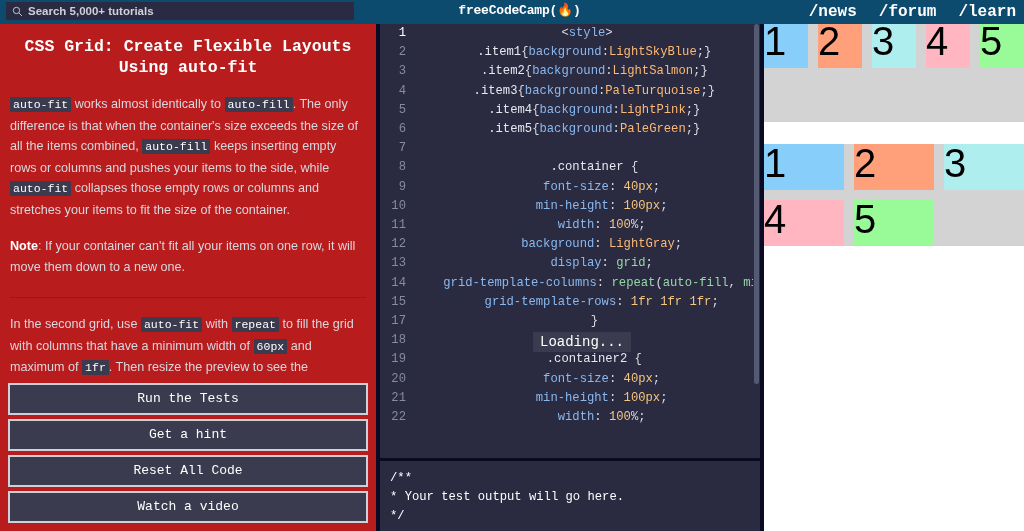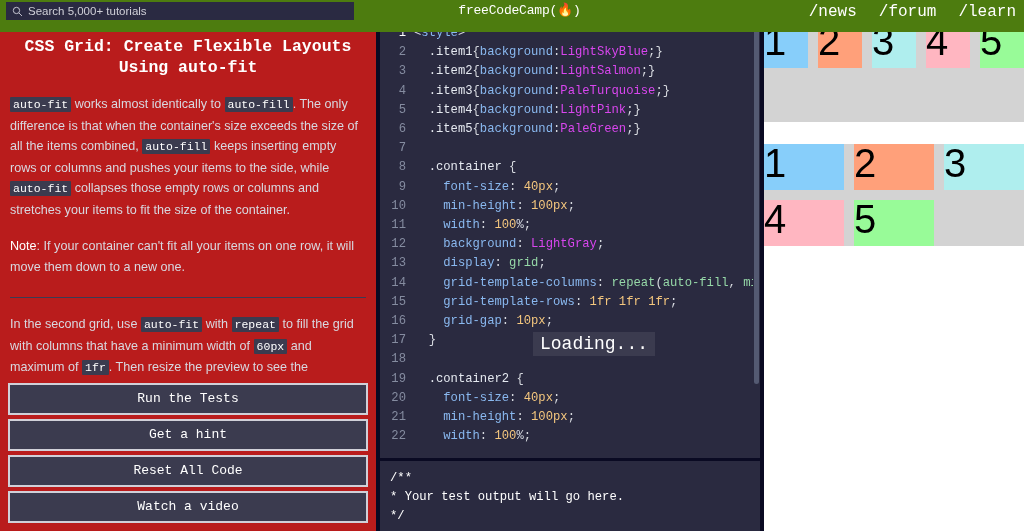--- a/index.html
+++ b/index.html
@@ -6,24 +6,25 @@
   html, body {
     width: 1024px; height: 531px;
     overflow: hidden;
     background: #0a0a23;
     font-family: "Liberation Sans", sans-serif;
   }
 
   
   #header {
     position: absolute; top: 0; left: 0;
-    width: 1024px; height: 32px;
-    background: #4d7c0f;
+    width: 1024px; height: 24px;
+    background: #0c4a6e;
     display: flex; align-items: center;
     z-index: 40;
+    font-weight: bold;
   }
   #search-box {
     position: absolute; left: 6px; top: 2px;
     width: 348px; height: 18px;
     background: #2a2a42;
     display: flex; align-items: center;
     padding-left: 6px;
     cursor: text;
   }
   #search-icon { width: 11px; height: 11px; flex: 0 0 auto; margin-right: 5px; }
@@ -61,21 +62,21 @@
     font-size: 16.5px; font-weight: bold;
     text-align: center;
     line-height: 21px;
     margin: 14px 12px 0 12px;
   }
   .para {
     color: #d8d8e0; font-size: 12.6px; line-height: 20.5px;
     margin: 16px 2px 0 2px;
     font-family: "Liberation Sans", sans-serif;
   }
-  .para b { color: #ffffff; font-weight: normal; }
+  .para b { color: #ffffff; font-weight: bold; }
   code {
     background: #3b3b4f; color: #ffffff;
     font-family: "Liberation Mono", monospace;
     font-size: 11.5px; padding: 1px 3px;
     border-radius: 1px;
   }
   #divider {
     border-top: 1px solid #3b3b54;
     margin: 20px 2px 0 2px;
   }
@@ -107,35 +108,35 @@
     font-size: 12.2px;
     line-height: 19.2px;
   }
   .cl { display: flex; white-space: pre; }
   .gutter {
     width: 34px; flex: 0 0 34px; text-align: right;
     padding-right: 8px;
     color: #858ca0;
   }
   .gutter.cur { color: #ffffff; }
-  .ctext { color: #d7dae0; flex: 1 1 auto; }
+  .ctext { color: #d7dae0; flex: 1 1 auto; text-align: center; }
   .tag     { color: #8ab9f0; }
   .sel     { color: #e5e9f0; }
   .prop    { color: #8ab9f0; }
-  .colorv  { color: #d946ef; }
+  .colorv  { color: #fdba74; }
   .num     { color: #f5c77e; }
   .fn      { color: #96d9a8; }
   .punc    { color: #d7dae0; }
   #tooltip-loading {
     position: absolute;
     left: 153px; top: 310px;
     background: #3b3b4f;
     color: #ffffff;
     font-family: "Liberation Mono", monospace;
-    font-size: 18px;
+    font-size: 14px;
     padding: 2px 7px;
     z-index: 20;
     white-space: nowrap;
   }
   #editor-scrollbar {
     position: absolute; right: 0; top: 0;
     width: 7px; height: 436px;
     background: #2a2a40;
   }
   #editor-scroll-thumb {
@@ -241,21 +242,20 @@
       <div class="cl"><span class="gutter">6</span><span class="ctext">  <span class="sel">.item5</span>{<span class="prop">background</span>:<span class="colorv">PaleGreen</span>;}</span></div>
       <div class="cl"><span class="gutter">7</span><span class="ctext"></span></div>
       <div class="cl"><span class="gutter">8</span><span class="ctext">  <span class="sel">.container</span> {</span></div>
       <div class="cl"><span class="gutter">9</span><span class="ctext">    <span class="prop">font-size</span>: <span class="num">40px</span>;</span></div>
       <div class="cl"><span class="gutter">10</span><span class="ctext">    <span class="prop">min-height</span>: <span class="num">100px</span>;</span></div>
       <div class="cl"><span class="gutter">11</span><span class="ctext">    <span class="prop">width</span>: <span class="num">100</span>%;</span></div>
       <div class="cl"><span class="gutter">12</span><span class="ctext">    <span class="prop">background</span>: <span class="colorv">LightGray</span>;</span></div>
       <div class="cl"><span class="gutter">13</span><span class="ctext">    <span class="prop">display</span>: <span class="fn">grid</span>;</span></div>
       <div class="cl"><span class="gutter">14</span><span class="ctext">    <span class="prop">grid-template-columns</span>: <span class="fn">repeat</span>(<span class="fn">auto-fill</span>, <span class="fn">minmax</span>(, ));</span></div>
       <div class="cl"><span class="gutter">15</span><span class="ctext">    <span class="prop">grid-template-rows</span>: <span class="num">1fr</span> <span class="num">1fr</span> <span class="num">1fr</span>;</span></div>
-      <div class="cl"><span class="gutter">16</span><span class="ctext">    <span class="prop">grid-gap</span>: <span class="num">10px</span>;</span></div>
       <div class="cl"><span class="gutter">17</span><span class="ctext">  }</span></div>
       <div class="cl"><span class="gutter">18</span><span class="ctext"></span></div>
       <div class="cl"><span class="gutter">19</span><span class="ctext">  <span class="sel">.container2</span> {</span></div>
       <div class="cl"><span class="gutter">20</span><span class="ctext">    <span class="prop">font-size</span>: <span class="num">40px</span>;</span></div>
       <div class="cl"><span class="gutter">21</span><span class="ctext">    <span class="prop">min-height</span>: <span class="num">100px</span>;</span></div>
       <div class="cl"><span class="gutter">22</span><span class="ctext">    <span class="prop">width</span>: <span class="num">100</span>%;</span></div>
     </div>
   <div id="tooltip-loading">Loading...</div>
   <div id="editor-scrollbar">
     <div id="editor-scroll-thumb"></div>

